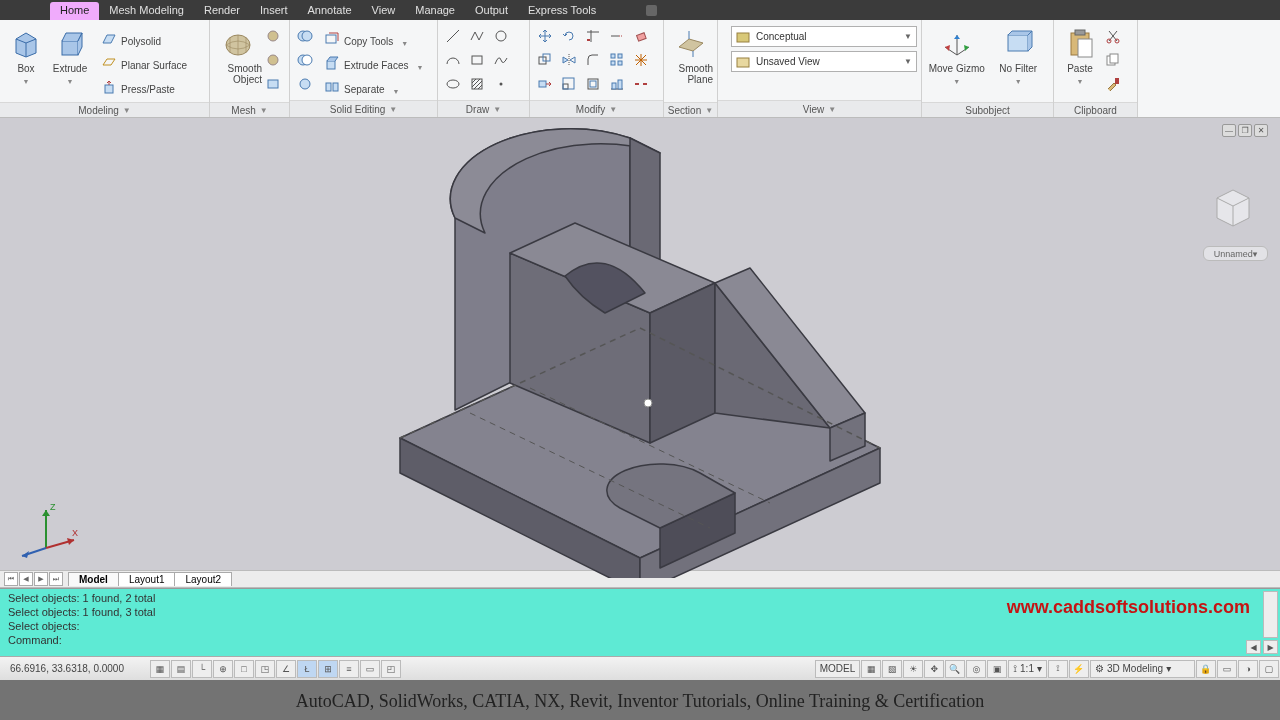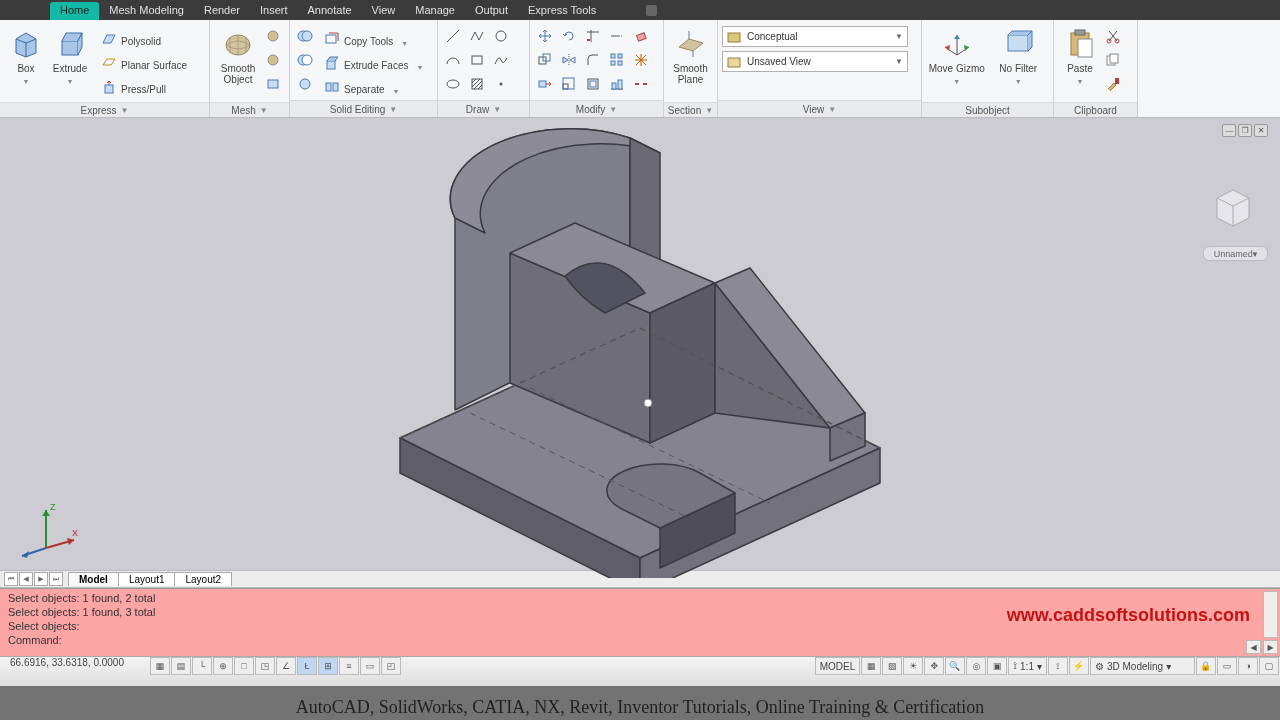--- a/index.html
+++ b/index.html
@@ -1,32 +1,32 @@
 <!DOCTYPE html>
 <html><head>
 <meta charset="utf-8">
 <style>
 * { box-sizing: border-box; margin: 0; padding: 0; font-family: "Segoe UI", Tahoma, sans-serif; }
 body { width: 1280px; height: 720px; background: #000; overflow: hidden; position: relative; }
 
 
 .tabstrip { height: 20px; background: #3b3b3b; display: flex; align-items: flex-end; padding-left: 50px; }
 .tabstrip .tab { height: 18px; padding: 2px 10px 0 10px; font-size: 11px; color: #e0e0e0; cursor: pointer; border-radius: 3px 3px 0 0; }
-.tabstrip .tab.active { background: #14b8a6; color: #222; }
+.tabstrip .tab.active { background: #f0abfc; color: #222; }
 .tabstrip .right { margin-left: 40px; width: 11px; height: 11px; background: #666; border-radius: 2px; align-self: center; }
 
 
 .ribbon { height: 98px; background: #f5f6f7; display: flex; border-bottom: 1px solid #bcbcbc; }
 .panel { display: flex; flex-direction: column; border-right: 1px solid #d0d0d0; }
 .panel-body { flex: 1; display: flex; align-items: flex-start; padding: 3px 4px; }
 .panel-title { height: 17px; background: #e9eaec; font-size: 10px; color: #555; display: flex; align-items: center; justify-content: center; gap: 4px; border-top: 1px solid #d8d8d8; }
 .panel-title .arrow { font-size: 8px; color: #888; }
 .bigbtn { width: 44px; height: 76px; display: flex; flex-direction: column; align-items: center; justify-content: flex-start; gap: 4px; padding-top: 4px; font-size: 10px; color: #444; cursor: pointer; border-radius: 3px; }
 .bigbtn .ico { width: 32px; height: 32px; display: flex; align-items: center; justify-content: center; }
-.bigbtn .lbl { text-align: center; line-height: 11px; }
+.bigbtn .lbl { text-align: right; line-height: 11px; }
 .smallrow { display: flex; flex-direction: column; gap: 2px; padding-top: 2px; }
 .smallbtn { height: 22px; display: flex; align-items: flex-end; gap: 4px; padding: 0 5px; font-size: 10px; color: #444; cursor: pointer; border-radius: 2px; white-space: nowrap; }
 .smallbtn .sico { width: 16px; height: 16px; display: flex; align-items: center; justify-content: center; }
 .icogrid { display: grid; grid-template-columns: repeat(5, 22px); grid-auto-rows: 22px; gap: 2px; padding-top: 2px; }
 .icogrid.c3 { grid-template-columns: repeat(3, 22px); }
 .icobtn { width: 22px; height: 22px; display: flex; align-items: center; justify-content: center; cursor: pointer; border-radius: 2px; }
 .icobtn svg, .sico svg, .ico svg { display: block; }
 .combo { height: 21px; width: 186px; background: #fff; border: 1px solid #b0b0b0; display: flex; align-items: center; padding: 0 4px; font-size: 10px; color: #333; gap: 6px; cursor: pointer; }
 .combo .carr { margin-left: auto; font-size: 8px; color: #666; }
 
@@ -39,29 +39,29 @@
 .vclabel { position: absolute; right: 12px; top: 128px; width: 65px; height: 15px; background: #e2e2e6; border: 1px solid #bbb; font-size: 9px; display: flex; align-items: center; justify-content: center; color: #666; border-radius: 6px; }
 .ucs { position: absolute; left: 14px; bottom: 10px; }
 
 
 .modeltabs { height: 18px; background: #ececec; border-top: 1px solid #bbb; border-bottom: 1px solid #bbb; display: flex; align-items: center; padding-left: 4px; font-size: 10px; }
 .modeltabs .navb { width: 14px; height: 14px; border: 1px solid #aaa; background: #fff; margin-right: 1px; display: flex; align-items: center; justify-content: center; font-size: 7px; color: #666; cursor: pointer; }
 .modeltabs .mt { padding: 1px 10px; background: #fff; border: 1px solid #aaa; border-bottom: none; margin-right: -1px; cursor: pointer; }
 .modeltabs .mt.active { background: #f9f9f9; font-weight: bold; }
 
 
-.cmdarea { height: 68px; background: #fca5a5; border-top: 1px solid #999; position: relative; font-family: "Consolas","Courier New",monospace; font-size: 11px; color: #333; }
+.cmdarea { height: 68px; background: #5eead4; border-top: 1px solid #999; position: relative; font-family: "Consolas","Courier New",monospace; font-size: 11px; color: #333; }
 .cmdarea pre { padding: 2px 8px; line-height: 14px; }
 .cmdarea .scroll { position: absolute; right: 2px; top: 2px; bottom: 18px; width: 15px; background: #eee; border: 1px solid #bbb; }
 .cmdarea .hscroll { position: absolute; right: 2px; bottom: 2px; height: 14px; display: flex; gap: 2px; }
 .cmdarea .hscroll div { width: 15px; height: 14px; background: #eee; border: 1px solid #bbb; display: flex; align-items: center; justify-content: center; font-size: 8px; color: #555; }
-.wmark { position: absolute; right: 30px; top: 16px; font-size: 18px; font-weight: bold; color: #c51313; font-family: Verdana, sans-serif; }
-
-
-.status { height: 30px; background: linear-gradient(#f3f3f3,#dedede); border-top: 1px solid #aaa; display: flex; font-size: 10px; color: #444; }
+.wmark { position: absolute; right: 30px; top: 8px; font-size: 18px; font-weight: bold; color: #c51313; font-family: Verdana, sans-serif; }
+
+
+.status { height: 24px; background: linear-gradient(#f3f3f3,#dedede); border-top: 1px solid #aaa; display: flex; align-items: center; font-size: 10px; color: #444; }
 .status .coords { padding: 0 10px; width: 150px; }
 .status .sb { width: 20px; height: 18px; border: 1px solid #bbb; margin-right: 1px; background: #eee; display: flex; align-items: center; justify-content: center; font-size: 9px; color: #555; cursor: pointer; }
 .status .sb.on { background: #bfd7f2; }
 .status .gap { flex: 1; }
 .status .pill { padding: 0 4px; height: 18px; border: 1px solid #bbb; background: #eee; margin-right: 1px; display: flex; align-items: center; cursor: pointer; gap: 3px; }
 
 
 .footer { height: 42px; background: #737373; display: flex; align-items: center; justify-content: center; font-size: 18px; color: #222; font-family: Georgia, serif; }
 </style>
 </head>
@@ -126,26 +126,26 @@
             </span>
           <span>Planar Surface</span>
         </div>
         <div class="smallbtn">
           <span class="sico">
               <svg width="16" height="16">
                 <rect x="4" y="6" width="8" height="8" fill="#c7ddf3" stroke="#4a7ab0"></rect>
                 <path d="M8 2 L8 6 M6 4 L8 2 L10 4" stroke="#b04040" fill="none"></path>
               </svg>
             </span>
-          <span>Press/Pull</span>
-        </div>
-      </div>
-    </div>
-    <div class="panel-title">
-        <span>Express</span>
+          <span>Press/Paste</span>
+        </div>
+      </div>
+    </div>
+    <div class="panel-title">
+        <span>Modeling</span>
         <span class="arrow">▼</span>
       </div>
   </div>
 
   <div class="panel" style="width:80px">
     <div class="panel-body" style="flex-direction:row">
       <div class="bigbtn" style="width:48px">
         <div class="ico">
             <svg width="32" height="32">
               <ellipse cx="16" cy="18" rx="12" ry="10" fill="#d0c4a0" stroke="#9a8860"></ellipse>
@@ -408,21 +408,21 @@
         <div class="lbl">Smooth Plane</div>
       </div>
     </div>
     <div class="panel-title">
         <span>Section</span>
         <span class="arrow">▼</span>
       </div>
   </div>
 
   <div class="panel" style="width:204px">
-    <div class="panel-body" style="flex-direction:column;gap:4px;padding-top:6px;align-items:flex-start">
+    <div class="panel-body" style="flex-direction:column;gap:4px;padding-top:6px;align-items:flex-end">
       <div class="combo">
         <svg width="14" height="14">
             <rect x="1" y="3" width="12" height="9" fill="#d8c878" stroke="#988040"></rect>
           </svg>
         <span>Conceptual</span>
         <span class="carr">▼</span>
       </div>
       <div class="combo">
         <svg width="14" height="14">
             <rect x="1" y="3" width="12" height="9" fill="#e8d8a0" stroke="#988040"></rect>

